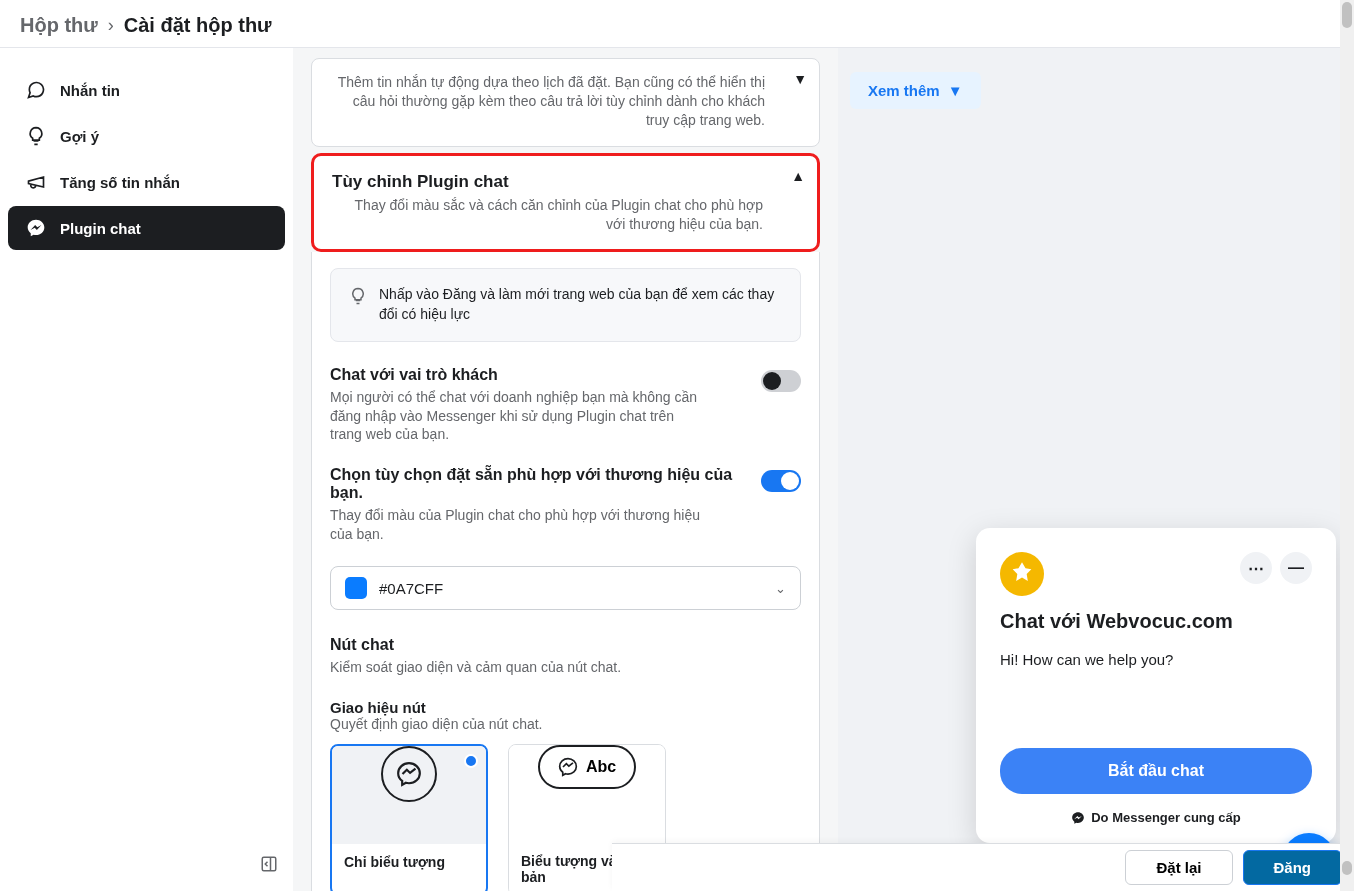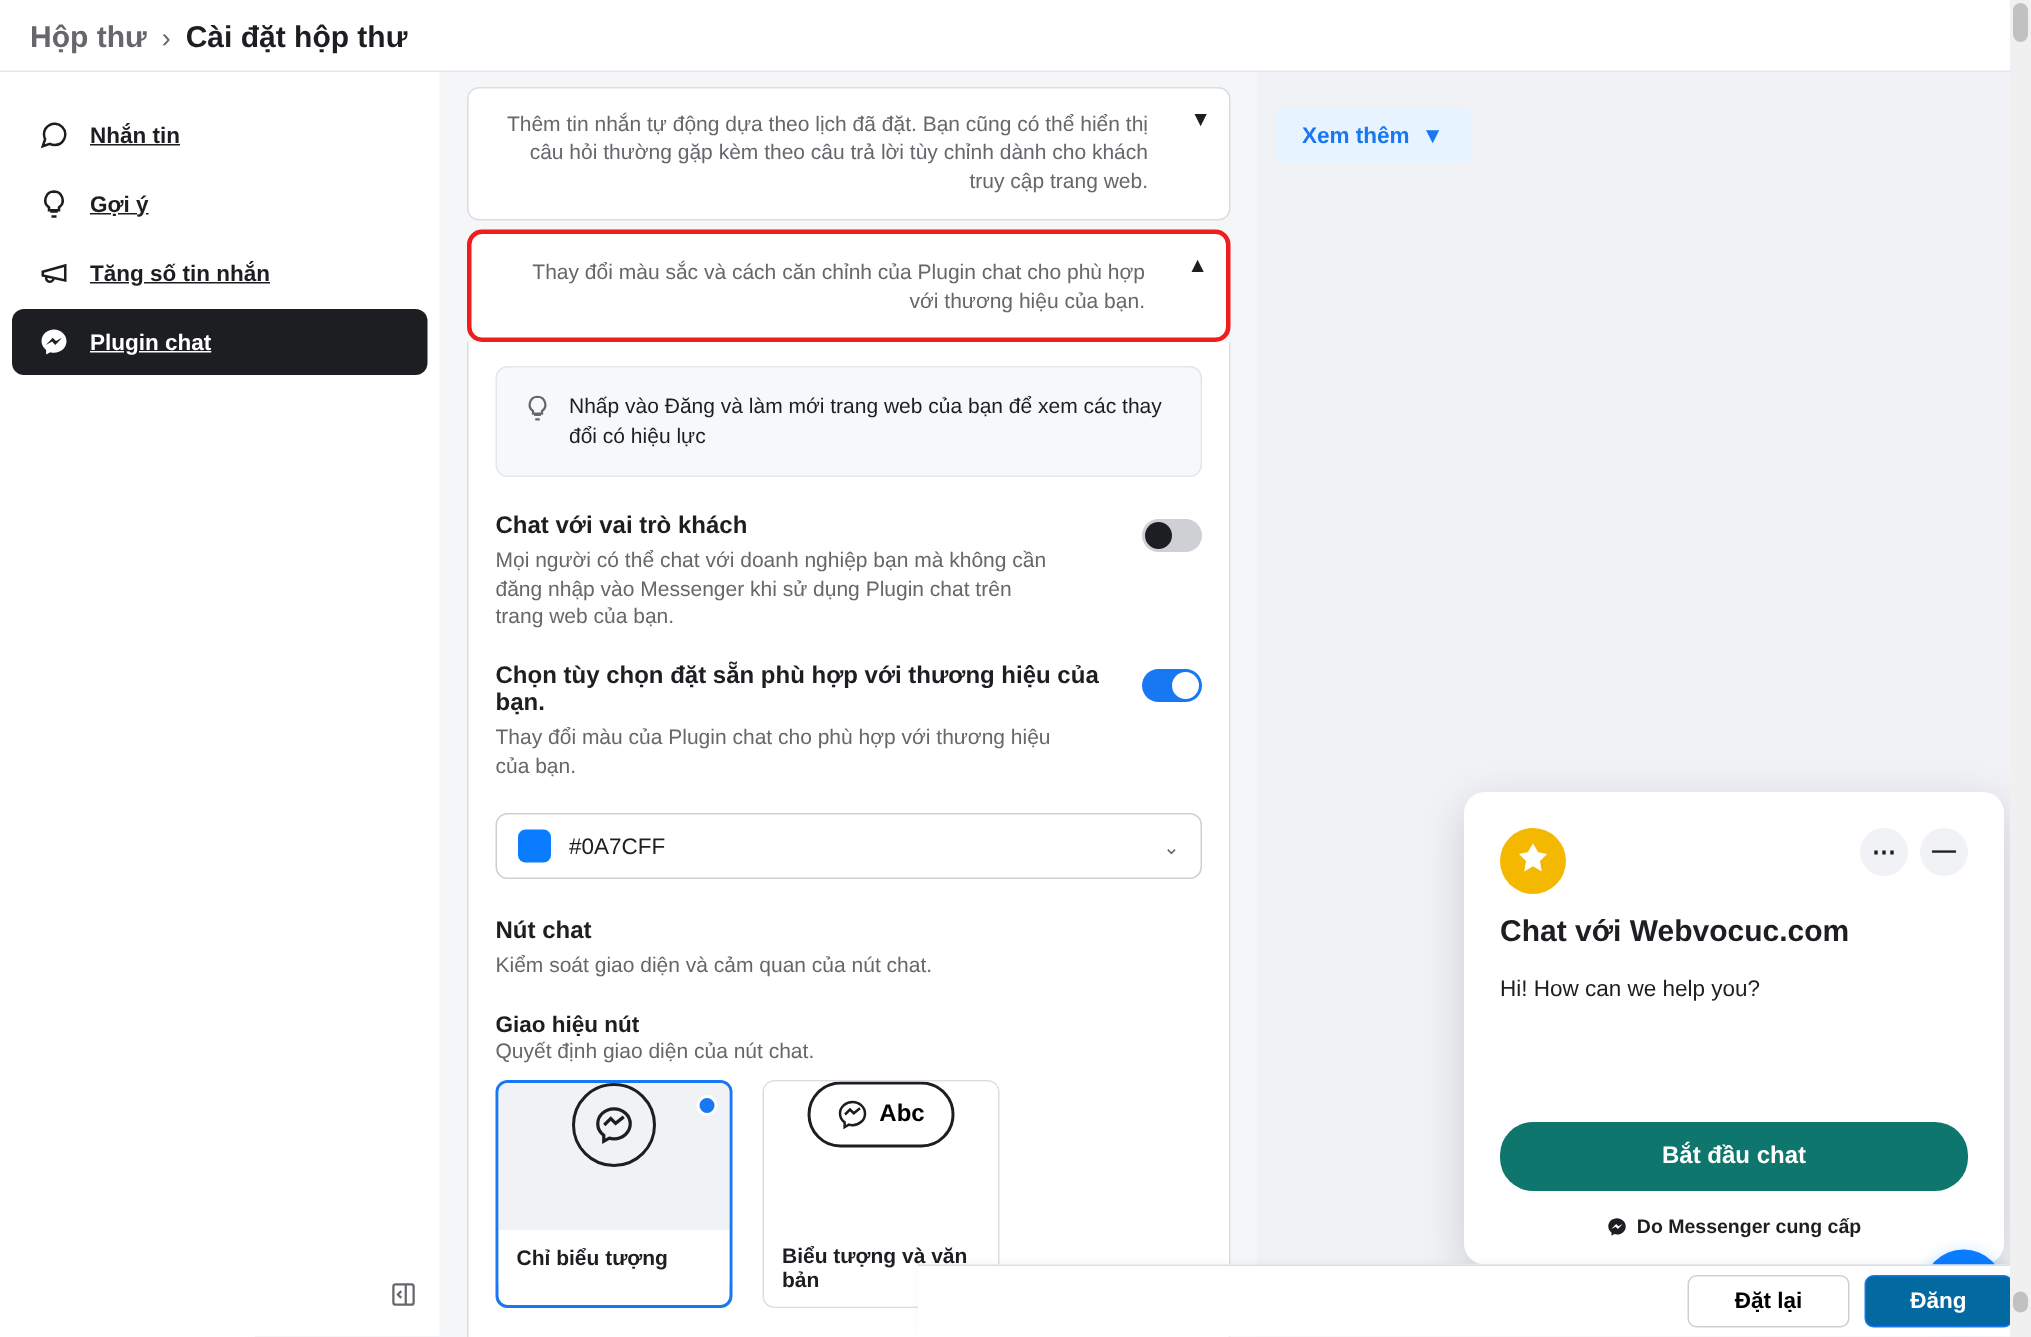--- a/index.html
+++ b/index.html
@@ -3,21 +3,21 @@
 <meta charset="utf-8">
 <style>
 * { margin: 0; padding: 0; box-sizing: border-box; font-family: -apple-system, BlinkMacSystemFont, "Segoe UI", Helvetica, Arial, sans-serif; }
 body { background: #f0f2f5; width: 1354px; height: 891px; overflow: hidden; display: flex; flex-direction: column; }
 .header-bar { background: #fff; padding: 14px 20px 10px; border-bottom: 1px solid #e4e6eb; display: flex; align-items: center; gap: 10px; }
 .header-bar .crumb { color: #65676b; font-size: 20px; font-weight: 700; }
 .header-bar .sep { color: #65676b; font-size: 18px; }
 .header-bar .current { color: #1c1e21; font-size: 20px; font-weight: 700; }
 .layout { flex: 1; display: flex; min-height: 0; }
 .sidebar { width: 293px; background: #fff; padding-top: 20px; }
-.side-item { display: flex; align-items: center; gap: 14px; padding: 12px 18px; font-size: 15px; color: #1c1e21; cursor: pointer; border-radius: 8px; margin: 0 8px 2px; text-decoration: underline; }
+.side-item { display: flex; align-items: center; gap: 14px; padding: 12px 18px; font-size: 15px; color: #1c1e21; cursor: pointer; border-radius: 8px; margin: 0 8px 2px; }
 .side-item.active { background: #1c1e21; color: #fff; }
 .side-item .icn { width: 20px; height: 20px; display: inline-flex; align-items: center; justify-content: center; }
 .side-item .txt { font-weight: 600; }
 .main-flex { flex: 1; display: flex; min-height: 0; position: relative; }
 .settings-col { width: 545px; background: #f5f6f7; position: relative; overflow-y: auto; padding-top: 10px; }
 .settings-inner { margin: 0 18px; }
 .card { background: #fff; border: 1px solid #dadde1; border-radius: 8px; margin-bottom: 6px; padding: 16px 18px; position: relative; }
 .card .title { font-size: 17px; font-weight: 700; color: #1c1e21; margin-bottom: 4px; }
 .card .desc { font-size: 14px; color: #65676b; line-height: 1.35; padding-right: 36px; text-align: right; }
 .card .chev { position: absolute; right: 12px; top: 12px; font-size: 14px; color: #1c1e21; }
@@ -51,21 +51,21 @@
 .btn-card .lbl { padding: 10px 12px; font-size: 14px; font-weight: 600; text-align: left; color: #1c1e21; background: #fff; }
 .preview-col { flex: 1; background: #f0f2f5; position: relative; overflow: hidden; }
 .show-more { background: #e7f3ff; color: #1877f2; border: none; padding: 10px 18px; font-size: 15px; font-weight: 700; border-radius: 6px; cursor: pointer; display: inline-flex; align-items: center; gap: 8px; margin: 24px 0 0 12px; }
 .chat-preview { position: absolute; right: 18px; bottom: 48px; width: 360px; background: #fff; border-radius: 14px; box-shadow: 0 8px 30px rgba(0,0,0,0.15); padding: 24px 24px 18px; }
 .chat-preview .hdr { display: flex; justify-content: space-between; align-items: flex-start; margin-bottom: 14px; }
 .chat-preview .avatar { width: 44px; height: 44px; border-radius: 50%; background: #f5b800; display: flex; align-items: center; justify-content: center; }
 .chat-preview .ctrls { display: flex; gap: 8px; }
 .chat-preview .ctrl { width: 32px; height: 32px; border-radius: 50%; background: #f0f2f5; display: flex; align-items: center; justify-content: center; cursor: pointer; font-weight: 700; color: #1c1e21; }
 .chat-preview .ctitle { font-size: 20px; font-weight: 700; color: #1c1e21; margin-bottom: 18px; }
 .chat-preview .cmsg { font-size: 15px; color: #1c1e21; margin-bottom: 80px; }
-.chat-preview .start-btn { width: 100%; background: #0f766e; color: #fff; border: none; border-radius: 22px; padding: 14px; font-size: 16px; font-weight: 700; cursor: pointer; margin-bottom: 16px; }
+.chat-preview .start-btn { width: 100%; background: #3b82f6; color: #fff; border: none; border-radius: 22px; padding: 14px; font-size: 16px; font-weight: 700; cursor: pointer; margin-bottom: 16px; }
 .chat-preview .powered { text-align: center; font-size: 13px; font-weight: 700; color: #1c1e21; display: flex; align-items: center; justify-content: center; gap: 6px; }
 .fab { position: absolute; right: 18px; bottom: 4px; width: 54px; height: 54px; border-radius: 50%; background: #0a7cff; display: flex; align-items: center; justify-content: center; box-shadow: 0 4px 12px rgba(10,124,255,0.4); cursor: pointer; }
 .footer-bar { position: absolute; bottom: 0; right: 0; left: 319px; height: 48px; background: #fff; border-top: 1px solid #dadde1; display: flex; align-items: center; justify-content: flex-end; gap: 10px; padding: 0 12px; box-shadow: 0 -2px 6px rgba(0,0,0,0.04); }
 .footer-bar .btn { padding: 8px 30px; border-radius: 6px; font-size: 15px; font-weight: 700; cursor: pointer; border: 1px solid #ccd0d5; background: #fff; }
 .footer-bar .btn.primary { background: #0369a1; color: #fff; border-color: #1877f2; }
 .collapse-icn { position: absolute; left: 260px; bottom: 14px; color: #65676b; cursor: pointer; }
 .rscroll { position: absolute; right: 0; top: 0; bottom: 0; width: 14px; background: #f0f0f0; }
 .rscroll .thumb { position: absolute; left: 2px; right: 2px; background: #c1c1c1; border-radius: 5px; }
 </style>
 </head>
@@ -120,20 +120,21 @@
 
   <div class="main-flex">
     <div class="settings-col">
       <div class="settings-inner">
         <div class="card collapsed">
           <div class="desc">Thêm tin nhắn tự động dựa theo lịch đã đặt. Bạn cũng có thể hiển thị câu hỏi thường gặp kèm theo câu trả lời tùy chỉnh dành cho khách truy cập trang web.</div>
           <span class="chev">▼</span>
         </div>
 
         <div class="card red-outline">
+          <div class="title">Tùy chỉnh Plugin chat</div>
           <div class="desc">Thay đổi màu sắc và cách căn chỉnh của Plugin chat cho phù hợp với thương hiệu của bạn.</div>
           <span class="chev">▲</span>
         </div>
 
         <div class="card section">
           <div class="hint-box">
             <span class="bulb"><svg width="18" height="18" viewBox="0 0 24 24" fill="none" stroke="#65676b" stroke-width="2">
                   <path d="M9 18h6M10 22h4M12 2a7 7 0 0 0-4 12.7V17h8v-2.3A7 7 0 0 0 12 2z"></path>
                 </svg></span>
             <span class="htxt">Nhấp vào Đăng và làm mới trang web của bạn để xem các thay đổi có hiệu lực</span>

